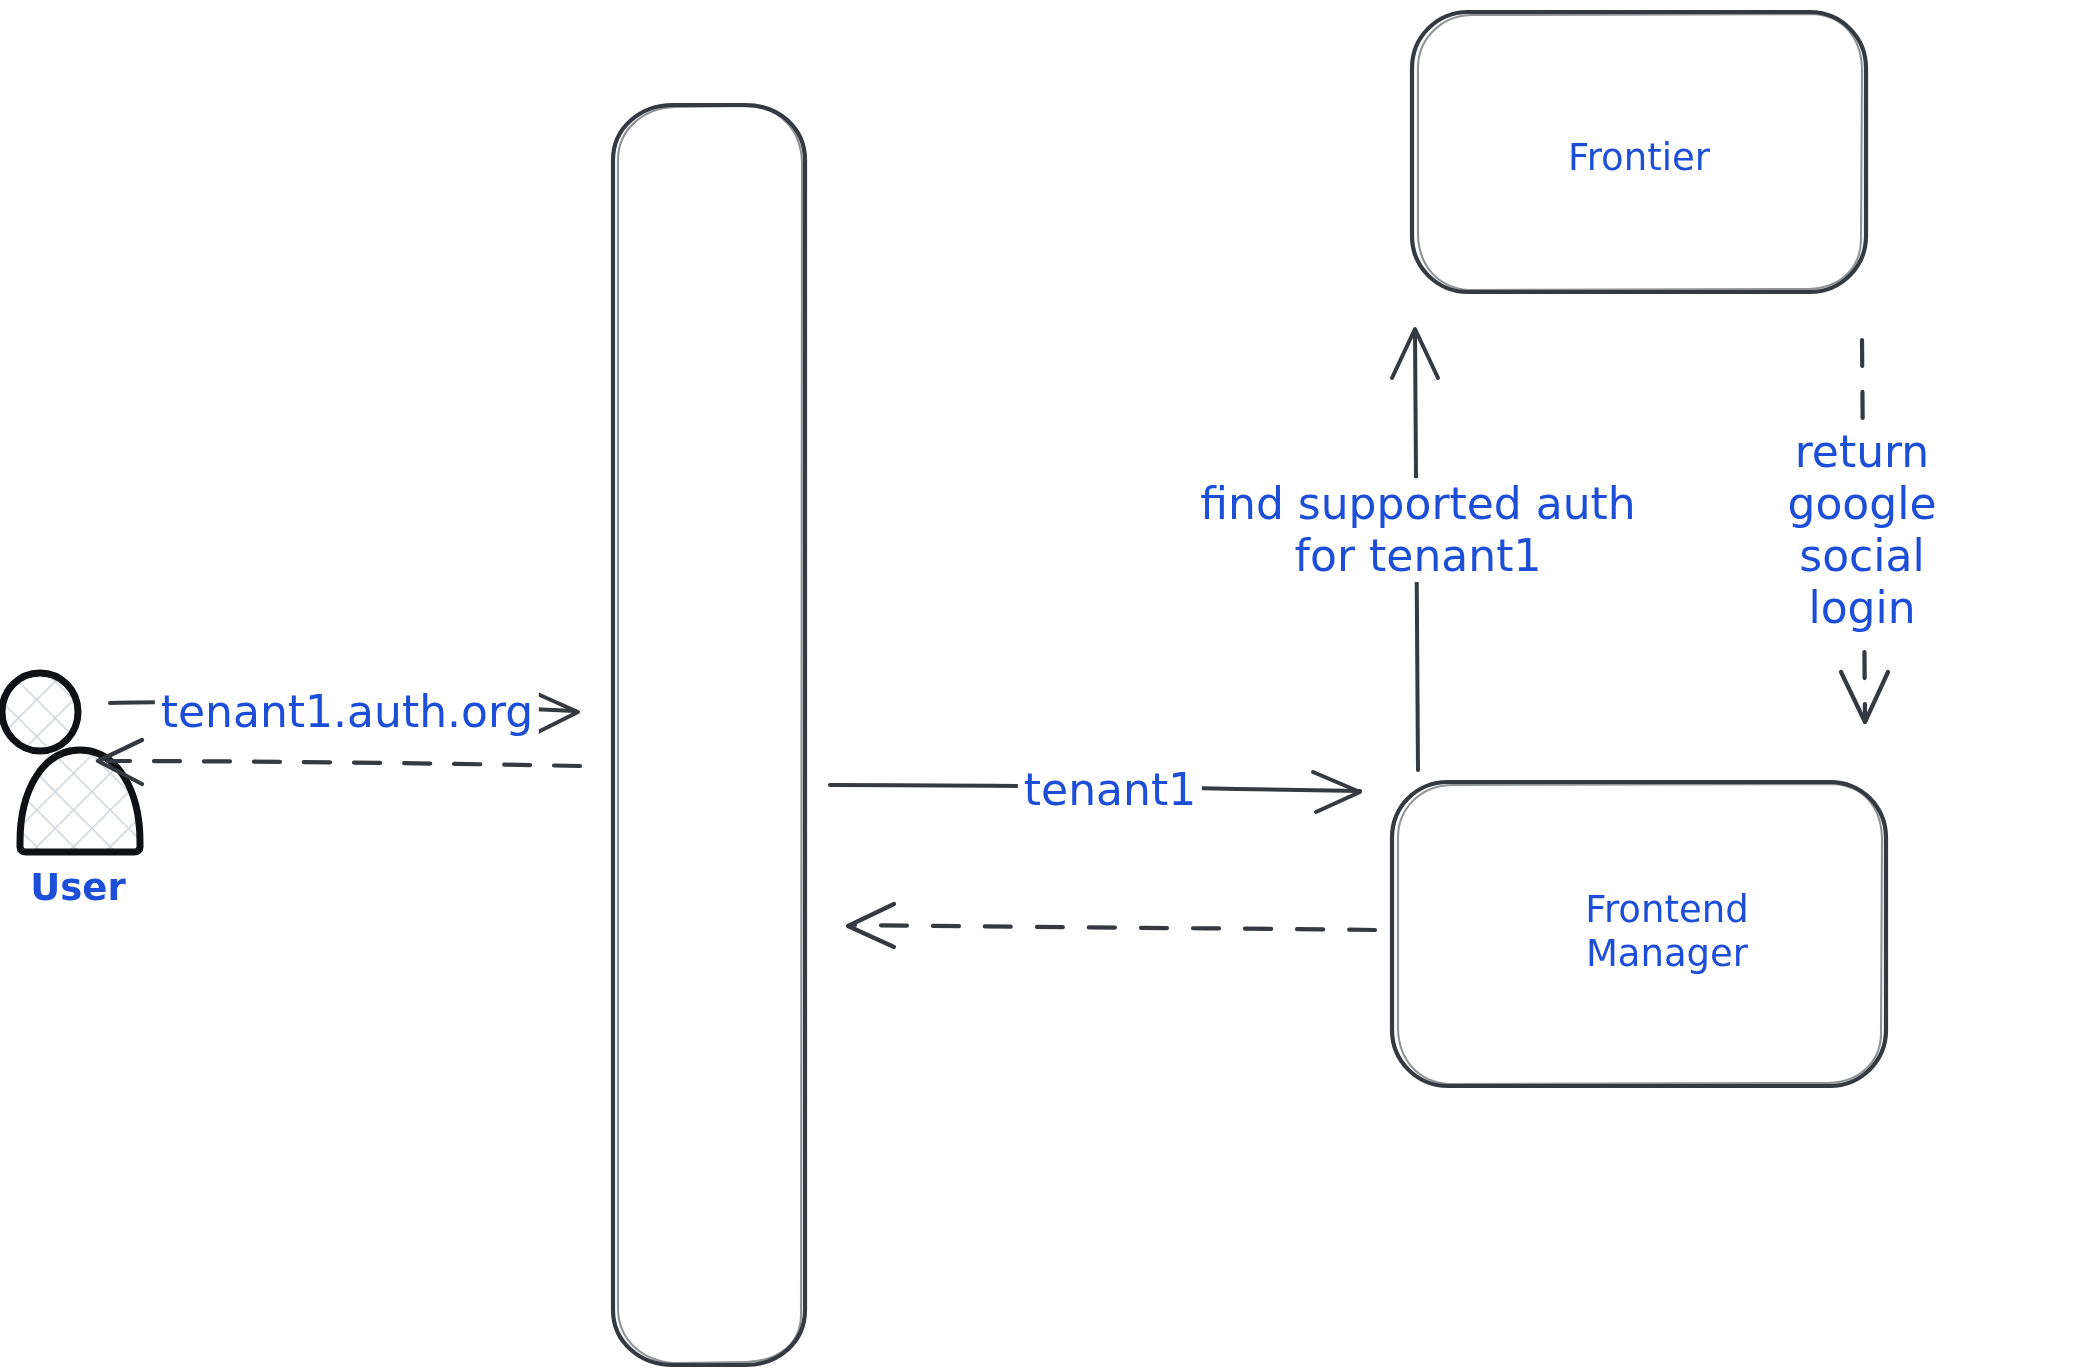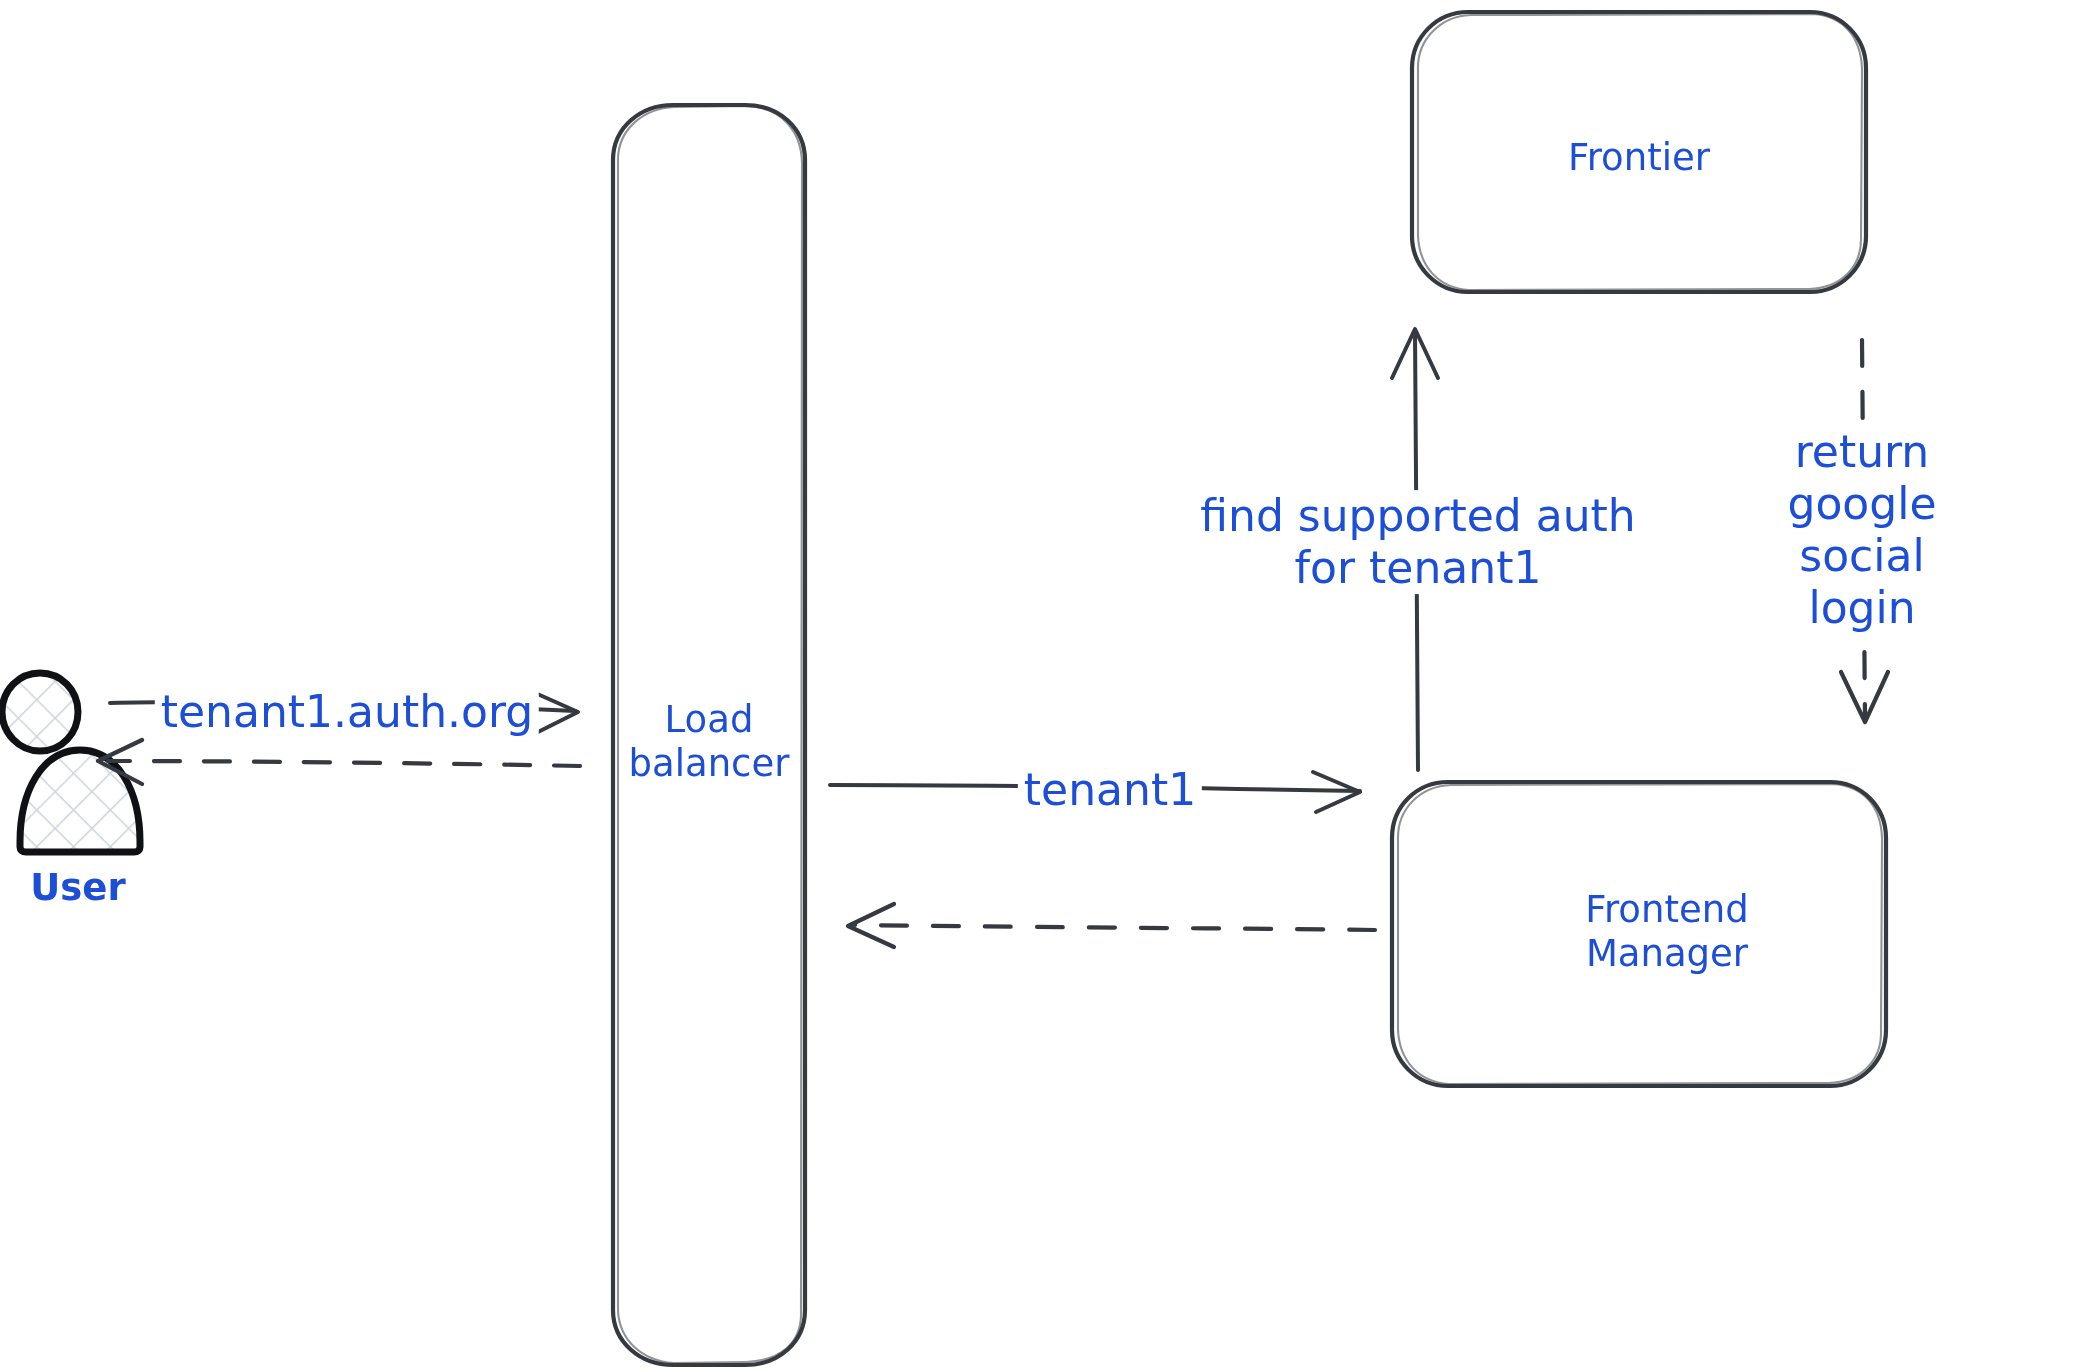--- a/index.html
+++ b/index.html
@@ -116,32 +116,30 @@
     </g>
 
     <g>
       <path d="M1862 340 C1863 450 1864 610 1865 718" fill="none" stroke="#343a40" stroke-width="4.2" stroke-linecap="round" stroke-dasharray="26 26"></path>
       <path d="M1841 672 L1865 722 L1888 672" fill="none" stroke="#343a40" stroke-width="4.2" stroke-linecap="round" stroke-linejoin="round"></path>
     </g>
   </svg>
 
   <div class="actor-label lbl-center" style="left:78px; top:888px;">User</div>
 
-  <div class="node-label lbl-center" style="left:709px; top:742px;">Load
-balancer</div>
 
   <div class="node-label lbl-center" style="left:1639px; top:158px;">Frontier</div>
 
   <div class="node-label lbl-center" style="left:1639px; top:932px;margin-left:28px;">Frontend
 Manager</div>
 
   <div class="edge-label lbl-center" style="left:347px; top:712px;">tenant1.auth.org</div>
 
   <div class="edge-label lbl-center" style="left:1110px; top:790px;">tenant1</div>
 
 
-  <div class="edge-label lbl-center" style="left:1418px; top:530px;margin-top:12px;">find supported auth
+  <div class="edge-label lbl-center" style="left:1418px; top:530px;">find supported auth
 for tenant1</div>
 
   <div class="edge-label lbl-center" style="left:1862px; top:530px;">return google social
 login</div>
 
 </div>
 
 </body></html>

